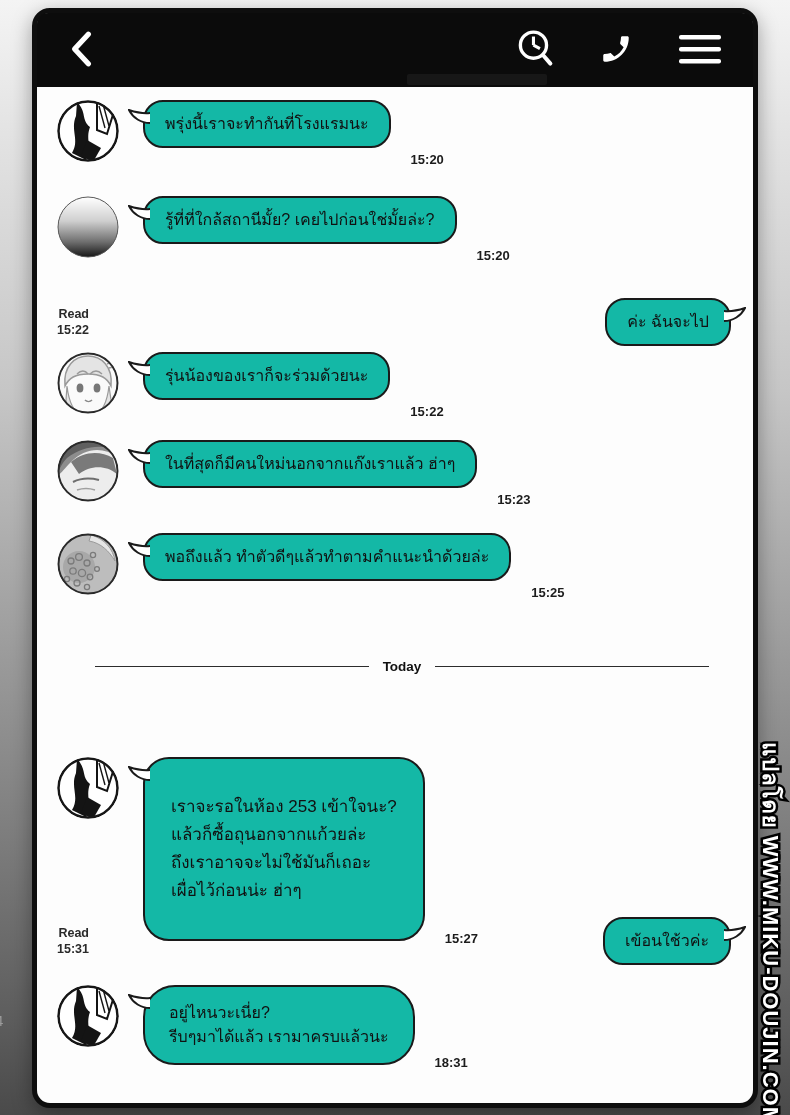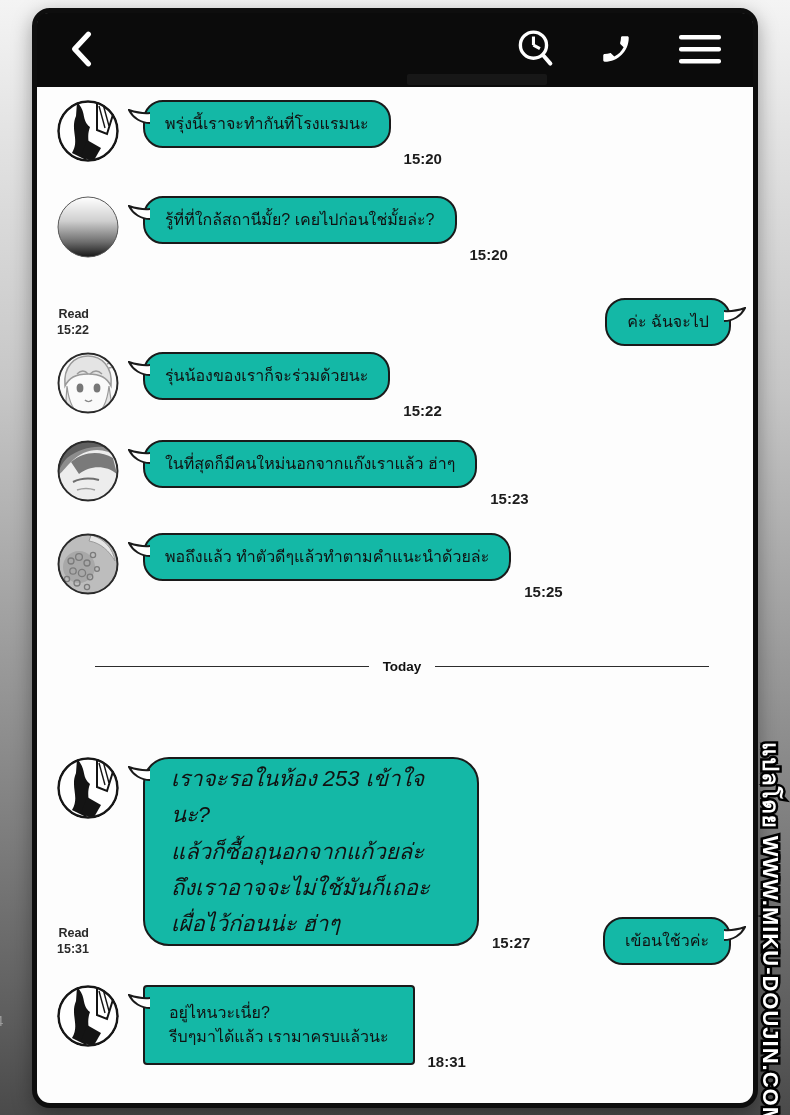--- a/index.html
+++ b/index.html
@@ -27,25 +27,25 @@
   }
   .row{position:absolute;left:20px;right:18px;display:flex;align-items:flex-start;}
   .row.sent{justify-content:space-between;}
   .avatar{width:62px;height:62px;border-radius:50%;flex:0 0 auto;overflow:hidden;}
   .bwrap{position:relative;margin-left:24px;}
   .row.sent .bwrap{margin-left:0;margin-right:4px;}
   .bubble{
     position:relative;background:#14b8a6;border:2px solid #1a1a1a;border-radius:20px;
     padding:10px 20px;font-size:16px;color:#111;line-height:1.5;max-width:330px;
   }
-  .bubble.big{border-radius:26px;padding:2px 26px;font-size:22px;line-height:1.65;max-width:280px;font-style:italic;}
+  .bubble.big{border-radius:26px;padding:34px 26px;font-size:17px;line-height:1.65;max-width:280px;}
   .tail{position:absolute;top:7px;}
   .tail.l{left:-17px;}
   .tail.r{right:-17px;}
-  .time{font-size:15px;font-weight:bold;color:#1c1c1c;align-self:flex-end;margin-left:13px;transform:translateY(5px);white-space:nowrap;}
+  .time{font-size:13px;font-weight:bold;color:#1c1c1c;align-self:flex-end;margin-left:20px;transform:translateY(5px);white-space:nowrap;}
   .readtime{font-size:12.5px;font-weight:bold;color:#2a2a2a;line-height:1.3;text-align:right;margin-right:12px;align-self:center;white-space:nowrap;}
   .divider{position:absolute;left:58px;right:44px;display:flex;align-items:center;}
   .divider .line{flex:1;height:1.5px;background:#2c2c2c;}
   .divider .lbl{margin:0 14px;font-size:13.5px;font-weight:bold;color:#111;}
   .vmark{
     position:absolute;left:788px;top:742px;transform:rotate(90deg);transform-origin:top left;
     font-size:22px;font-weight:bold;letter-spacing:1px;white-space:nowrap;color:#fff;
     -webkit-text-stroke:5px #000;paint-order:stroke fill;
     text-shadow:0 0 2px #000;
   }
@@ -316,21 +316,21 @@
           <path d="M20 2 C30 12 24 20 33 27 C28 40 36 48 29 60 L15 53 C23 40 13 30 19 16 Z" fill="#141414"></path>
           <path d="M40 0 L58 8 L50 34 L40 30 Z" fill="#fff" stroke="#141414" stroke-width="2"></path>
           <line x1="42" y1="6" x2="48" y2="28" stroke="#141414" stroke-width="1.4"></line>
           <line x1="46" y1="4" x2="52" y2="26" stroke="#141414" stroke-width="1.4"></line>
           <path d="M30 40 L44 48 L36 62 L24 56 Z" fill="#141414"></path>
         </g>
             <circle cx="31" cy="31" r="29.5" fill="none" stroke="#161616" stroke-width="2.5"></circle>
           </svg>
       </div>
       <div class="bwrap">
-        <div class="bubble" style="border-radius:4px;padding:14px 24px;">
+        <div class="bubble" style="border-radius:32px;padding:14px 24px;">
           <svg class="tail l" width="22" height="18" viewBox="0 0 22 18">
               <path d="M22 4 C13 5 7 3 1 1 C5 9 13 14 22 14" fill="#fff" stroke="#1a1a1a" stroke-width="2" stroke-linecap="round"></path>
             </svg>
           <div>อยู่ไหนวะเนี่ย?</div>
           <div>รีบๆมาได้แล้ว เรามาครบแล้วนะ</div>
         </div>
       </div>
       <span class="time">18:31</span>
     </div>
 

